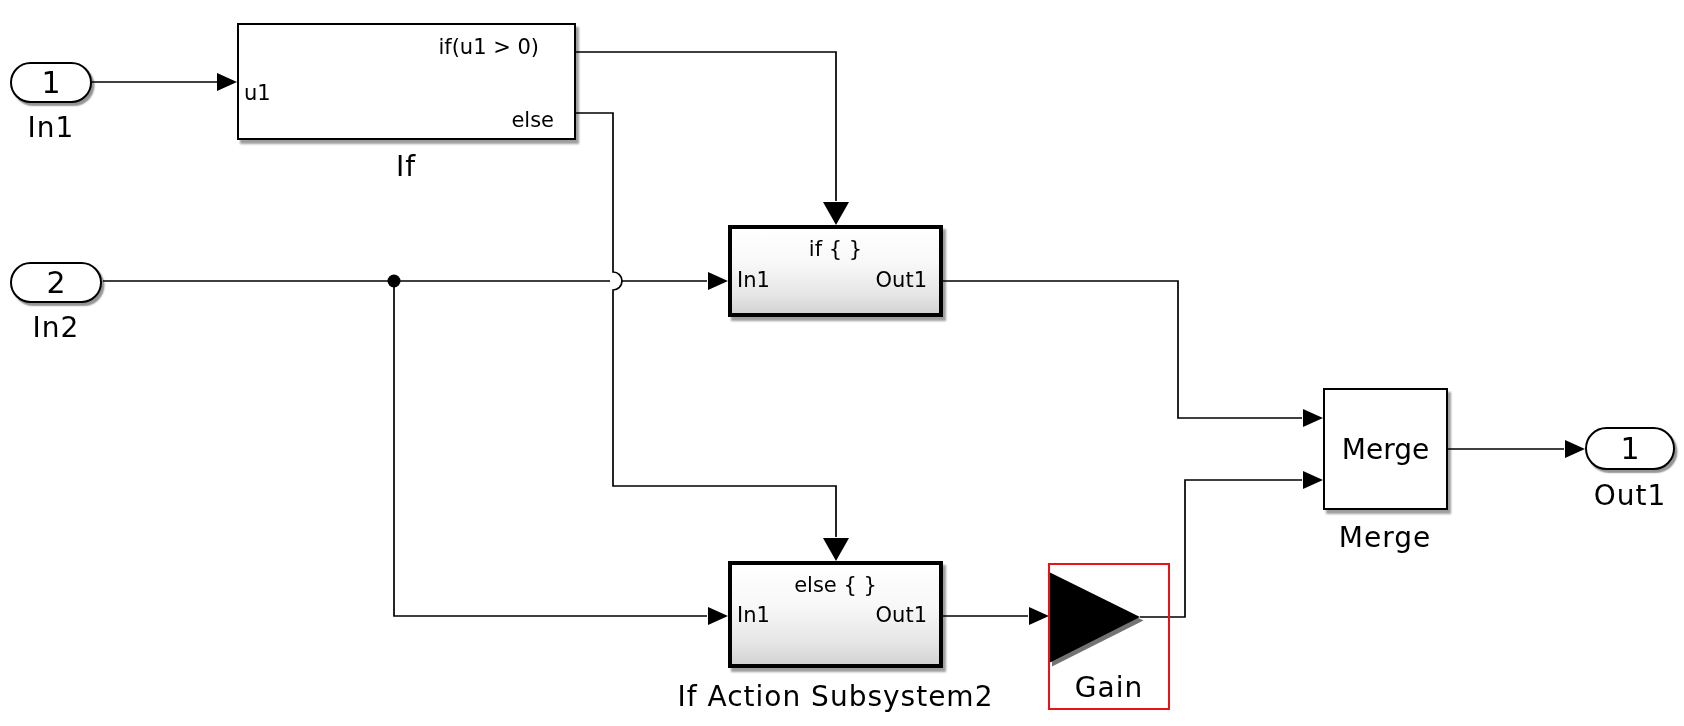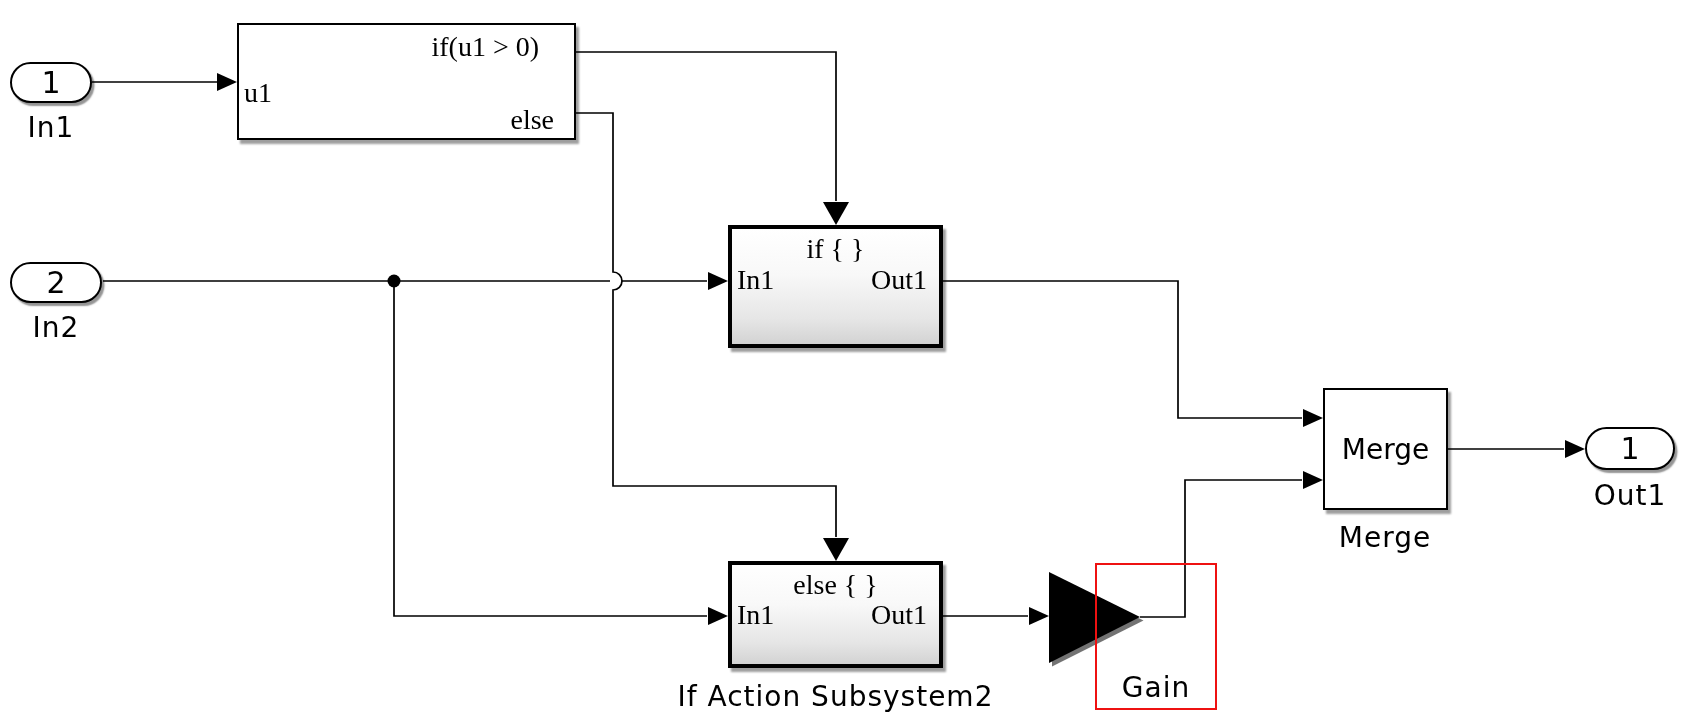--- a/index.html
+++ b/index.html
@@ -10,21 +10,21 @@
   #wires{position:absolute;left:0;top:0;z-index:1;}
   #wires path{stroke:#000;stroke-width:1.7;fill:none;}
   #wires polygon{fill:#000;stroke:none;}
   .block{position:absolute;box-sizing:border-box;background:#fff;border:2.5px solid #000;
     box-shadow:3px 4px 2px rgba(0,0,0,0.38);z-index:2;}
   .subsys{border-width:4px;
     background:linear-gradient(180deg,#ffffff 0%,#f8f8f8 40%,#e6e6e6 78%,#d3d3d3 100%);}
   .stadium{position:absolute;box-sizing:border-box;background:#fff;border:2.5px solid #000;
     border-radius:22px;box-shadow:2.5px 3px 1.5px rgba(0,0,0,0.42);z-index:2;
     display:flex;align-items:center;justify-content:center;font-size:30px;line-height:1;}
-  .blocktext{position:absolute;font-size:28px;line-height:32px;white-space:pre;z-index:3;font-family:Liberation Serif, serif;}
+  .blocktext{position:absolute;font-size:21px;line-height:32px;white-space:pre;z-index:3;}
   .caption{position:absolute;font-size:28px;line-height:32px;text-align:center;
     letter-spacing:1px;white-space:pre;z-index:2;}
   .center-x{left:0;width:100%;text-align:center;}
   #merge-block{display:flex;align-items:center;justify-content:center;
     font-size:28px;border-width:2.2px;}
   #gain-selection{position:absolute;box-sizing:border-box;border:2.5px solid #ee1111;
     background:transparent;z-index:4;}
   #gain-label{position:absolute;left:0;bottom:5px;width:100%;text-align:center;
     font-size:28px;line-height:30px;letter-spacing:1px;}
   #gain-value{position:absolute;z-index:3;font-size:30px;line-height:32px;text-align:center;}
@@ -96,36 +96,37 @@
   <div class="stadium" style="left:10px;top:262px;width:92px;height:41px">
     <span>2</span>
   </div>
   <div class="caption" style="left:-44px;top:312px;width:200px">In2</div>
 
   <div class="block" style="left:237px;top:23px;width:339px;height:117px">
     <span class="blocktext" style="left:5px;top:52px">u1</span>
     <span class="blocktext" style="right:35px;top:6px">if(u1 &gt; 0)</span>
     <span class="blocktext" style="right:20px;top:79px">else</span>
   </div>
+  <div class="caption" style="left:256px;top:151px;width:300px">If</div>
 
-  <div class="block subsys" style="left:728px;top:225px;width:215px;height:123px">
+  <div class="block subsys" style="left:728px;top:225px;width:215px;height:92px">
     <span class="blocktext center-x" style="top:4px">if { }</span>
     <span class="blocktext" style="left:5px;top:35px">In1</span>
     <span class="blocktext" style="right:12px;top:35px">Out1</span>
   </div>
 
   <div class="block subsys" style="left:728px;top:561px;width:215px;height:107px">
     <span class="blocktext center-x" style="top:4px">else { }</span>
     <span class="blocktext" style="left:5px;top:34px">In1</span>
     <span class="blocktext" style="right:12px;top:34px">Out1</span>
   </div>
   <div class="caption" style="left:665px;top:681px;width:341px">If Action Subsystem2</div>
 
   <div id="gain-value" style="left:1056px;top:601px;width:36px">2</div>
-  <div id="gain-selection" style="left:1095px;top:563px;width:122px;height:147px">
+  <div id="gain-selection" style="left:1048px;top:563px;width:122px;height:147px">
     <div id="gain-label">Gain</div>
   </div>
 
   <div class="block" id="merge-block" style="left:1323px;top:388px;width:125px;height:122px">
     <span>Merge</span>
   </div>
   <div class="caption" style="left:1285px;top:522px;width:200px">Merge</div>
 
   <div class="stadium" style="left:1585px;top:427px;width:90px;height:43px">
     <span>1</span>

